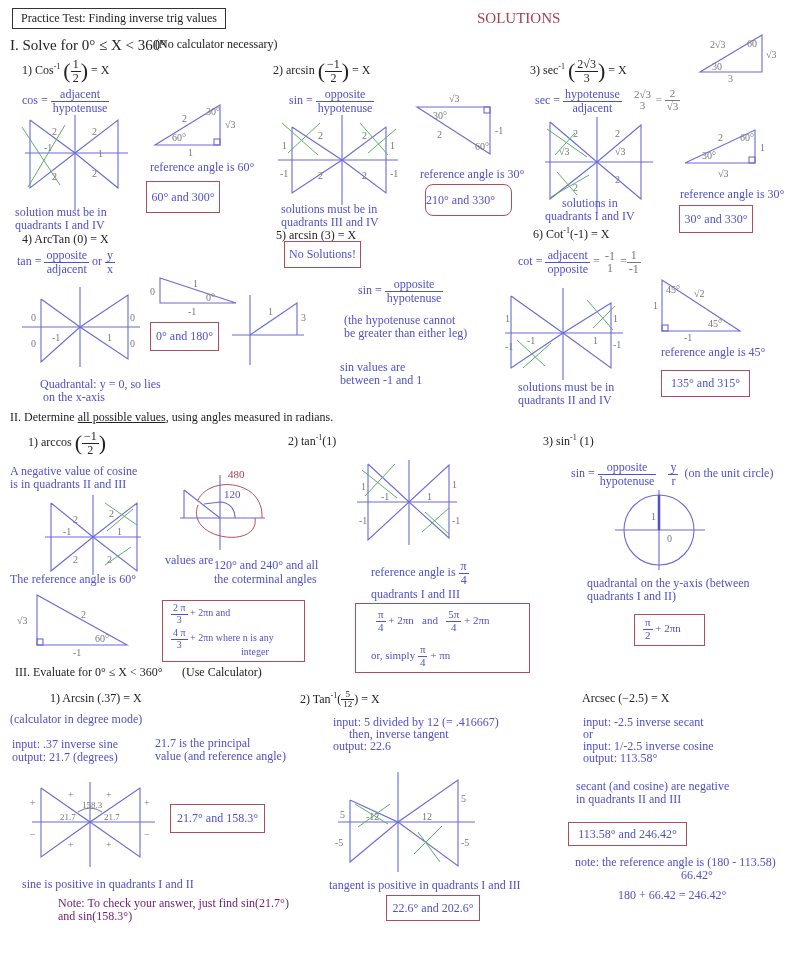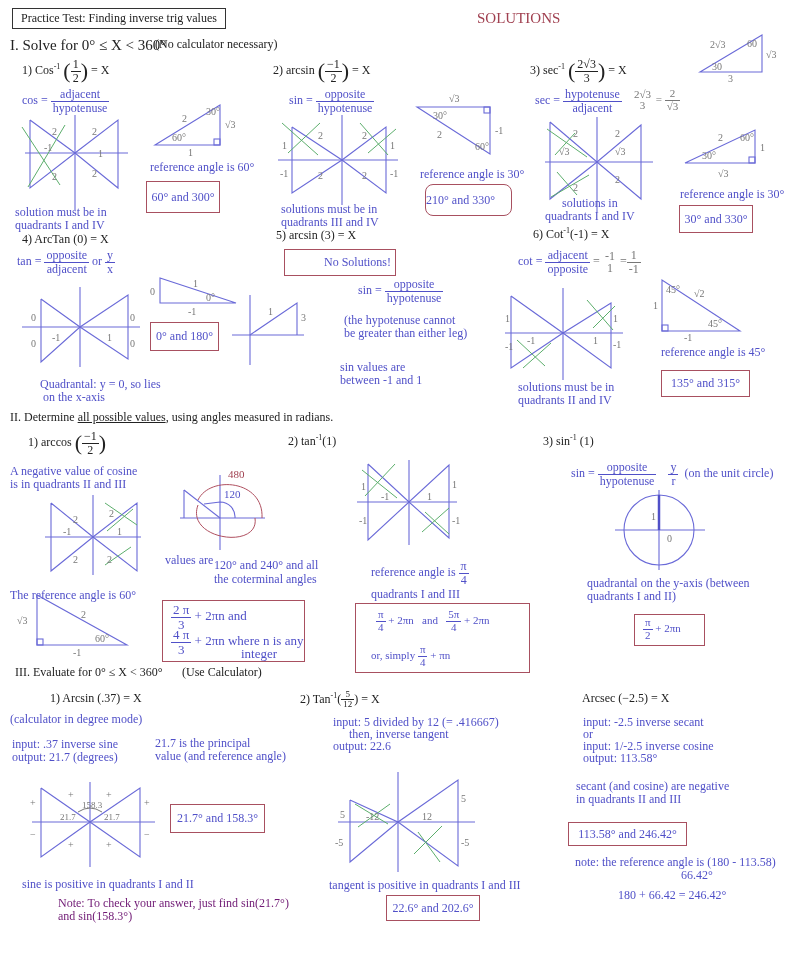--- a/index.html
+++ b/index.html
@@ -190,21 +190,21 @@
     <text class="lbl" x="58" y="28">0°</text>
     <text class="lbl" x="40" y="42">-1</text>
 </svg>
 <div class="box blue" style="left:150px;top:322px;width:67px;height:27px;line-height:27px;text-align:center;">0°  and  180°</div>
 <div class="abs blue" style="left:40px;top:378px;line-height:13px;">
   <div>Quadrantal:   y = 0, so lies</div>
     <div style="padding-left:3px;">on the x-axis</div>
 </div>
 
 <div class="abs blk" style="left:276px;top:228px;">5)  arcsin (3) =  X</div>
-<div class="box blue" style="left:284px;top:249px;width:75px;height:25px;line-height:25px;text-align:center;padding-left:35px;">No Solutions!</div>
+<div class="box blue" style="left:284px;top:241px;width:75px;height:25px;line-height:25px;text-align:center;">No Solutions!</div>
 <div class="abs blue" style="left:358px;top:278px;">
   <span>sin =</span>
   <span class="frac"><span class="n">opposite</span><span class="d">hypotenuse</span></span>
 </div>
 <svg style="left:232px;top:295px;" width="100" height="70">
   <line class="ln" x1="0" y1="40" x2="72" y2="40"></line>
     <line class="ln" x1="18" y1="0" x2="18" y2="70"></line>
   <polyline class="ln" points="18,40 65,8 65,40"></polyline>
   <text class="lbl" x="36" y="20">1</text>
     <text class="lbl" x="69" y="26">3</text>
@@ -293,30 +293,30 @@
   <path class="rd" d="M82,48 C84,10 30,5 18,30"></path>
     <path class="rd" d="M18,35 C5,70 80,80 75,48"></path>
   <text class="lblr" x="48" y="8">480</text>
     <text class="lblb" x="44" y="28" style="font-size:11px;">120</text>
 </svg>
 <div class="abs blue" style="left:165px;top:553px;text-align:center;">values are</div>
 <div class="abs blue" style="left:214px;top:558px;line-height:14px;">
   <div>120°  and 240°  and all</div>
     <div>the coterminal angles</div>
 </div>
-<div class="abs blue" style="left:10px;top:572px;margin-top:16px;">The reference angle is 60°</div>
+<div class="abs blue" style="left:10px;top:572px;">The reference angle is 60°</div>
 <svg style="left:15px;top:590px;" width="115" height="65">
   <polygon class="ln" points="22,5 22,55 112,55"></polygon>
     <rect class="ln" x="22" y="49" width="6" height="6"></rect>
   <text class="lbl" x="2" y="34">√3</text>
     <text class="lbl" x="66" y="28">2</text>
     <text class="lbl" x="80" y="52">60°</text>
     <text class="lbl" x="58" y="66">-1</text>
 </svg>
-<div class="box blue" style="left:162px;top:600px;width:141px;height:60px;font-size:13px;">
+<div class="box blue" style="left:162px;top:600px;width:141px;height:60px;font-size:10px;">
   <div style="position:absolute;left:8px;top:2px;"><span class="frac"><span class="n">2 π</span><span class="d">3</span></span> <span>+ 2πn    and</span></div>
   <div style="position:absolute;left:8px;top:27px;"><span class="frac"><span class="n">4 π</span><span class="d">3</span></span> <span>+ 2πn   where n is any</span></div>
   <div style="position:absolute;left:78px;top:45px;">integer</div>
 </div>
 
 <div class="abs blk" style="left:288px;top:433px;">
   <span>2)  tan</span><sup>-1</sup><span>(1)</span>
 </div>
 <svg style="left:357px;top:460px;" width="100" height="85">
   <line class="ln" x1="0" y1="42" x2="100" y2="42"></line>

